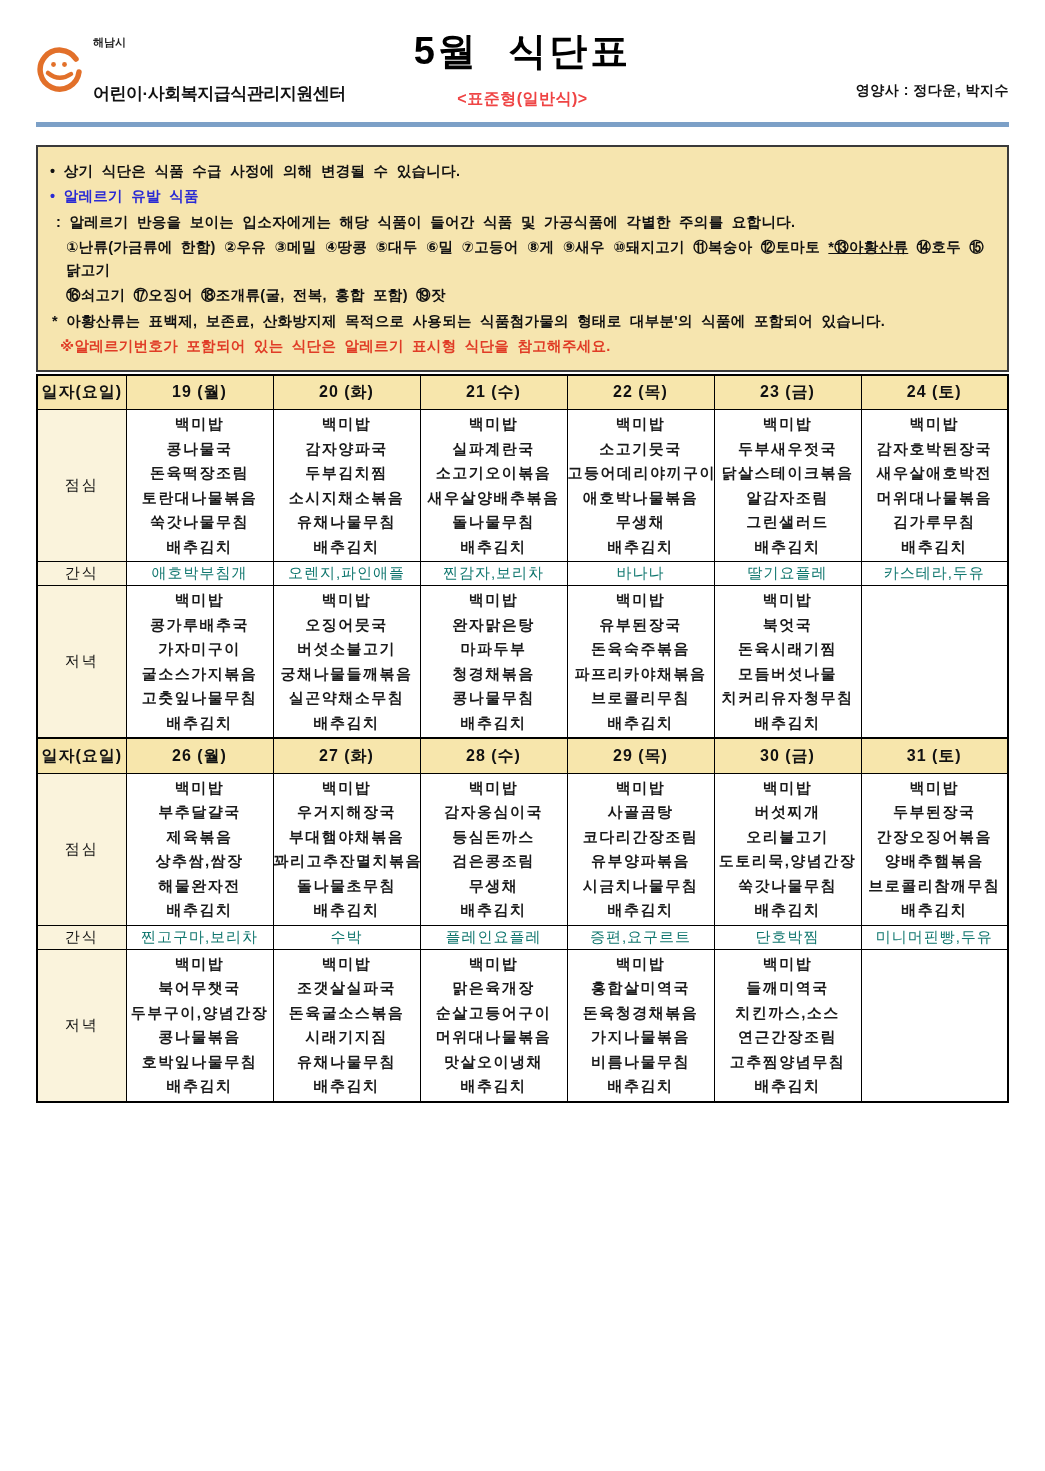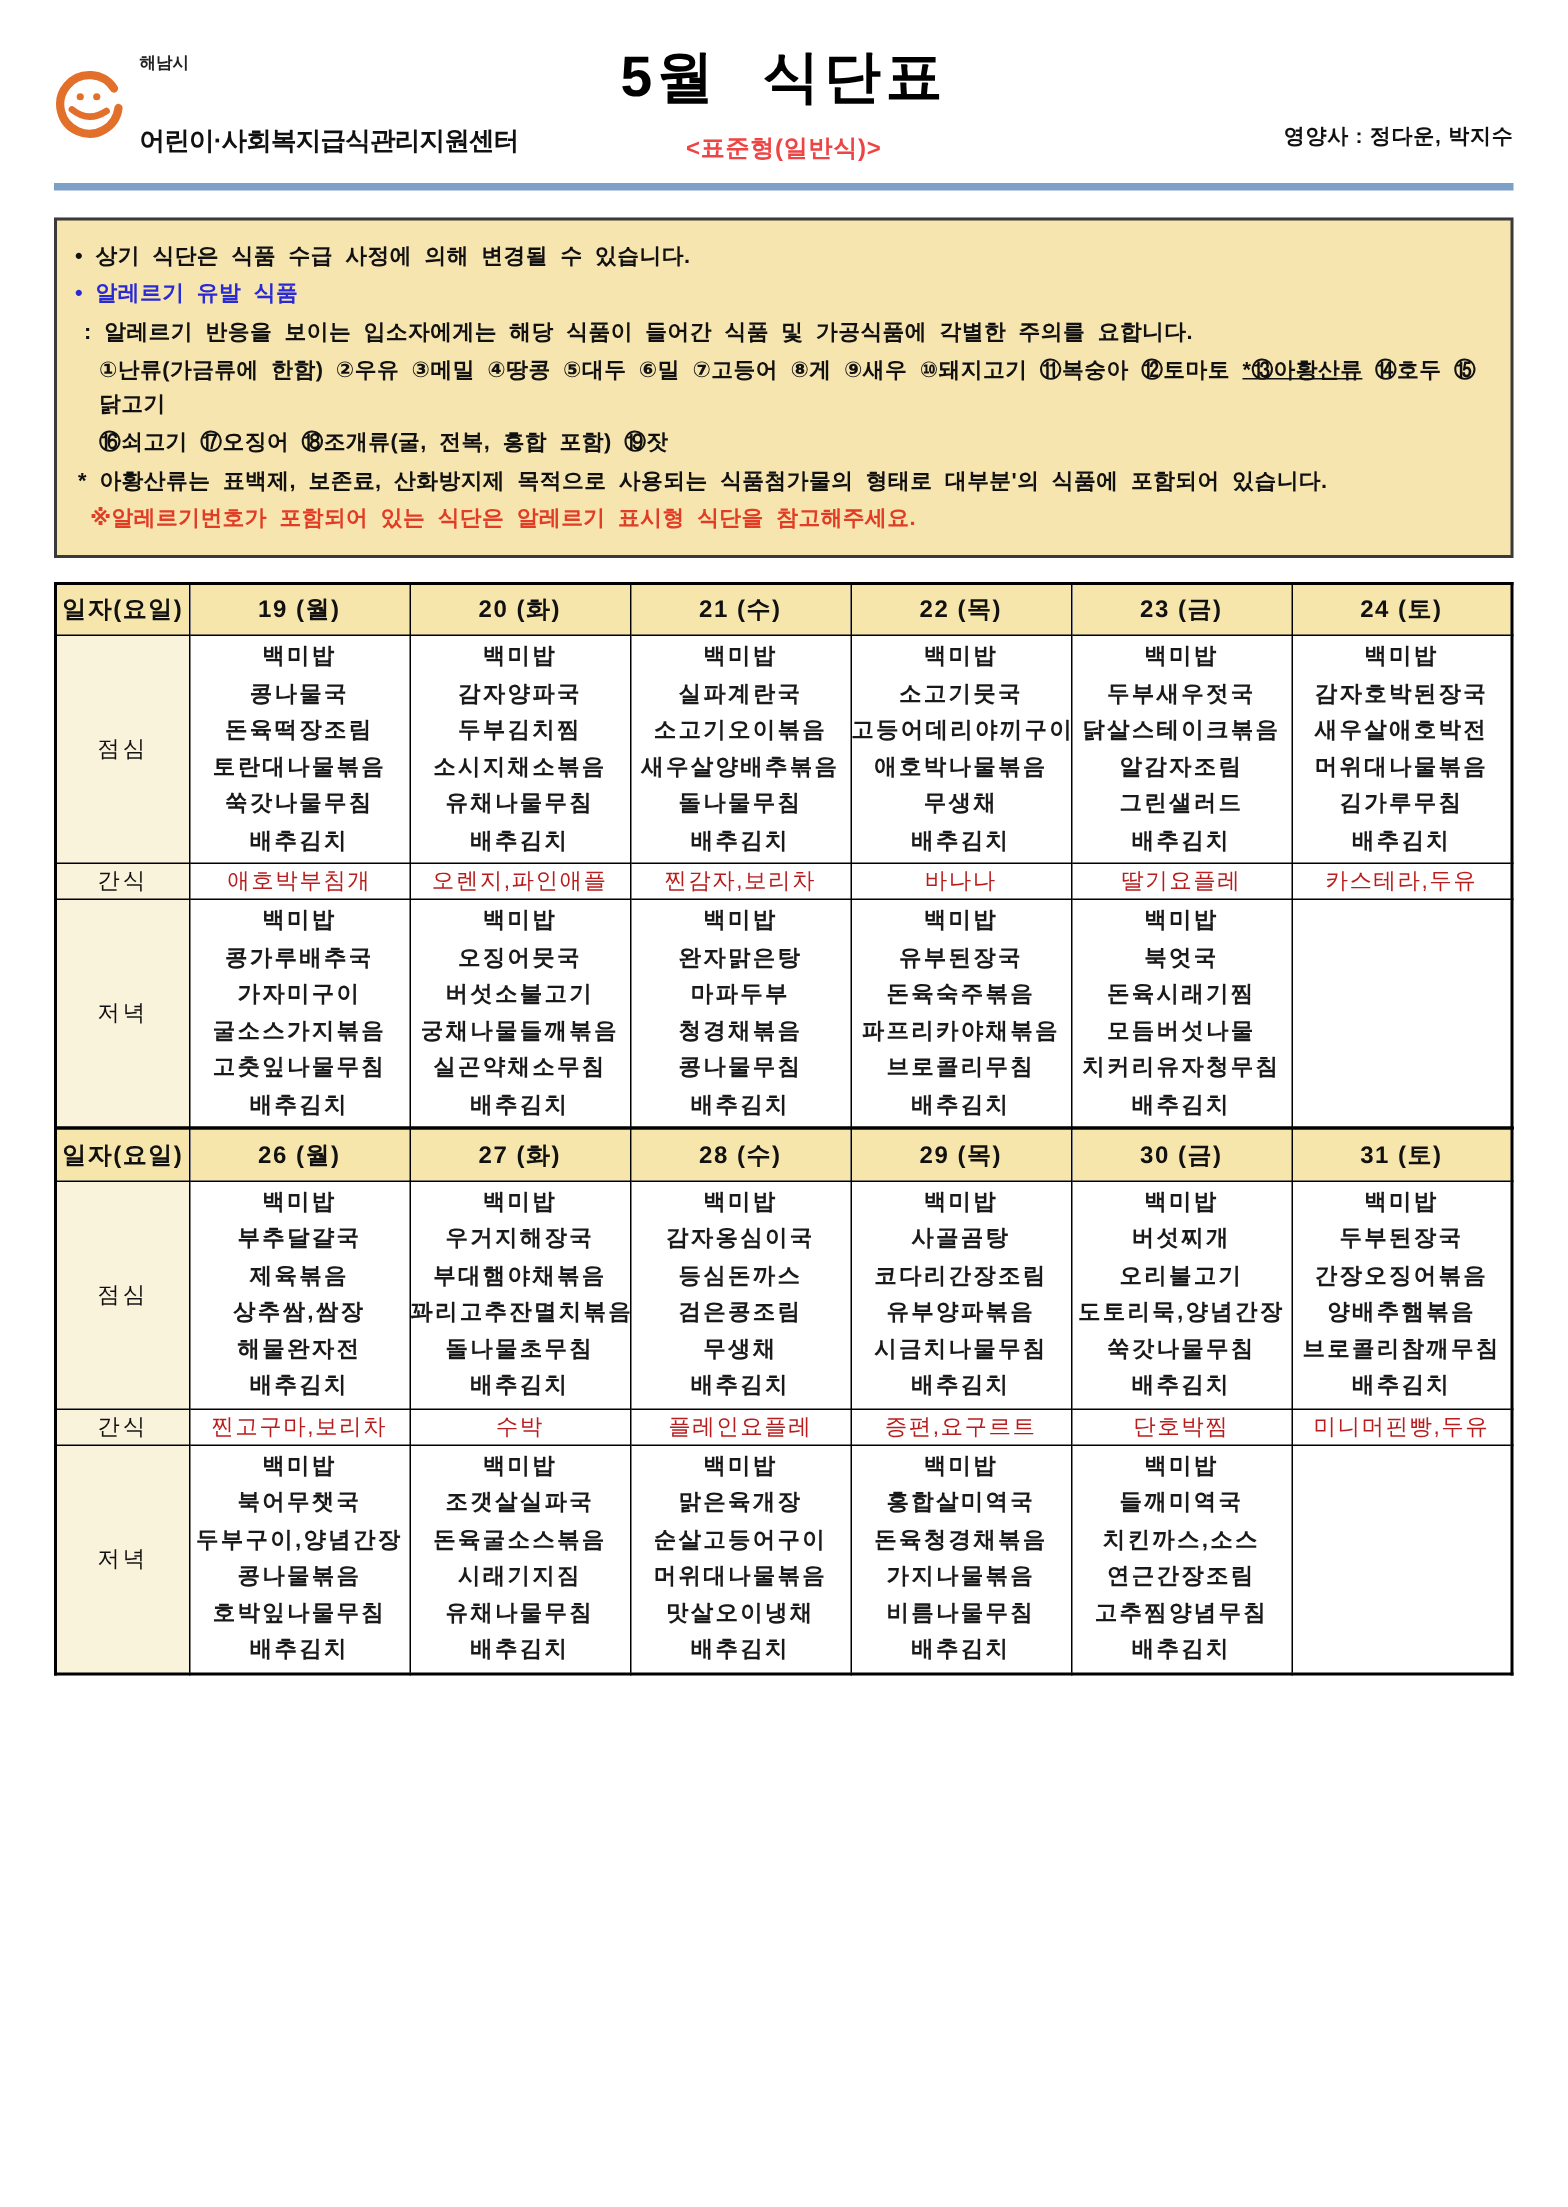--- a/index.html
+++ b/index.html
@@ -41,21 +41,21 @@
   .notice p { margin: 3px 0; word-spacing: 4px; letter-spacing: 0.3px; }
   .notice .bullet::before { content: "\2022\00a0 "; }
   .notice .blue-text { color: #2A2AD4; }
   .notice .colon-line { padding-left: 6px; }
   .notice .allergen-line { padding-left: 16px; }
   .notice .underlined { text-decoration: underline; }
   .notice .sulfite-note { padding-left: 2px; }
   .notice .red-note { color: #E03C26; padding-left: 10px; }
 
   
-  .tables-wrap { margin-top: 16px; }
+  .tables-wrap { margin-top: 2px; }
   table.menu-table {
     border-collapse: collapse;
     width: 100%;
     table-layout: fixed;
     border: 2px solid #000;
   }
   table.menu-table.second { margin-top: -2px; }
   .menu-table th, .menu-table td {
     border: 1px solid #000;
     text-align: center;
@@ -71,21 +71,21 @@
     letter-spacing: 1px;
   }
   th.row-label {
     background: #FAF3DC;
     font-size: 15px;
     font-weight: normal;
     letter-spacing: 2px;
   }
   td.menu-cell { background: #fff; padding: 2px 0; height: 152px; font-weight: bold; }
   .menu-item { font-size: 15px; line-height: 24.5px; letter-spacing: 1.5px; color: #1a1a1a; white-space: nowrap; }
-  td.snack-cell { height: 24px; font-size: 15px; letter-spacing: 1px; background: #fff; color: #b91c1c; }
+  td.snack-cell { height: 24px; font-size: 15px; letter-spacing: 1px; background: #fff; color: #0f766e; }
 </style>
 </head>
 <body>
 
 <div class="page">
   <div class="content">
 
     <header class="top-header">
       <div class="logo-block">
         <svg class="logo-svg" viewBox="0 0 48 48" aria-hidden="true">

